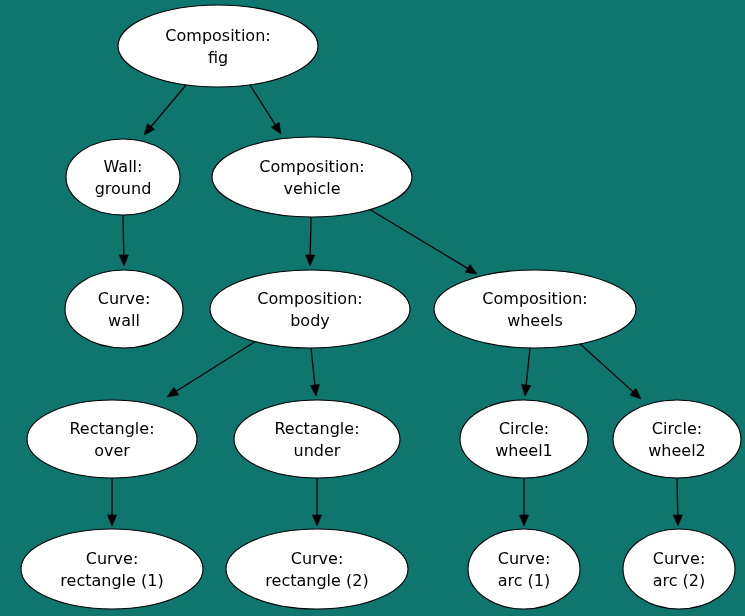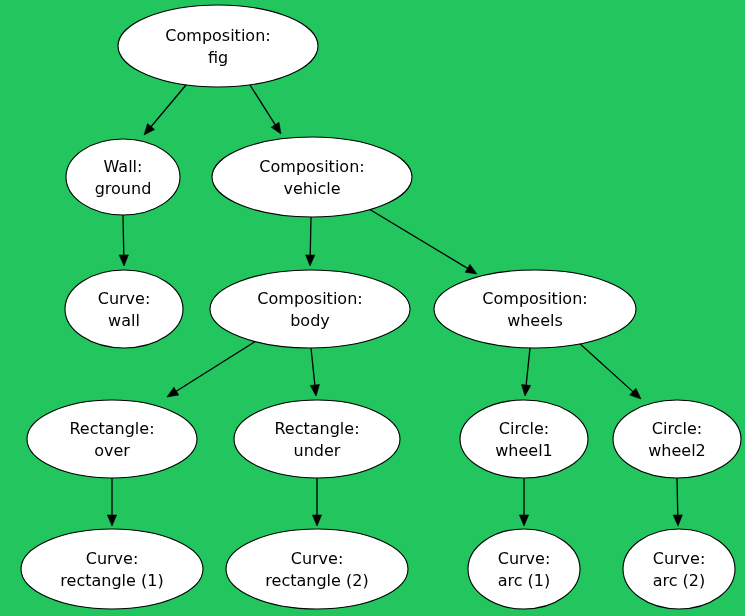--- a/index.html
+++ b/index.html
@@ -4,21 +4,21 @@
 <style>
   html, body {
     margin: 0;
     padding: 0;
     background: #ffffff;
   }
   #canvas-wrap {
     position: relative;
     width: 745px;
     height: 616px;
-    background: #22c55e;
+    background: #0f766e;
     overflow: hidden;
   }
   svg#graph {
     display: block;
     width: 745px;
     height: 616px;
     font-family: "DejaVu Sans", sans-serif;
   }
   .node-ellipse {
     fill: #ffffff;

